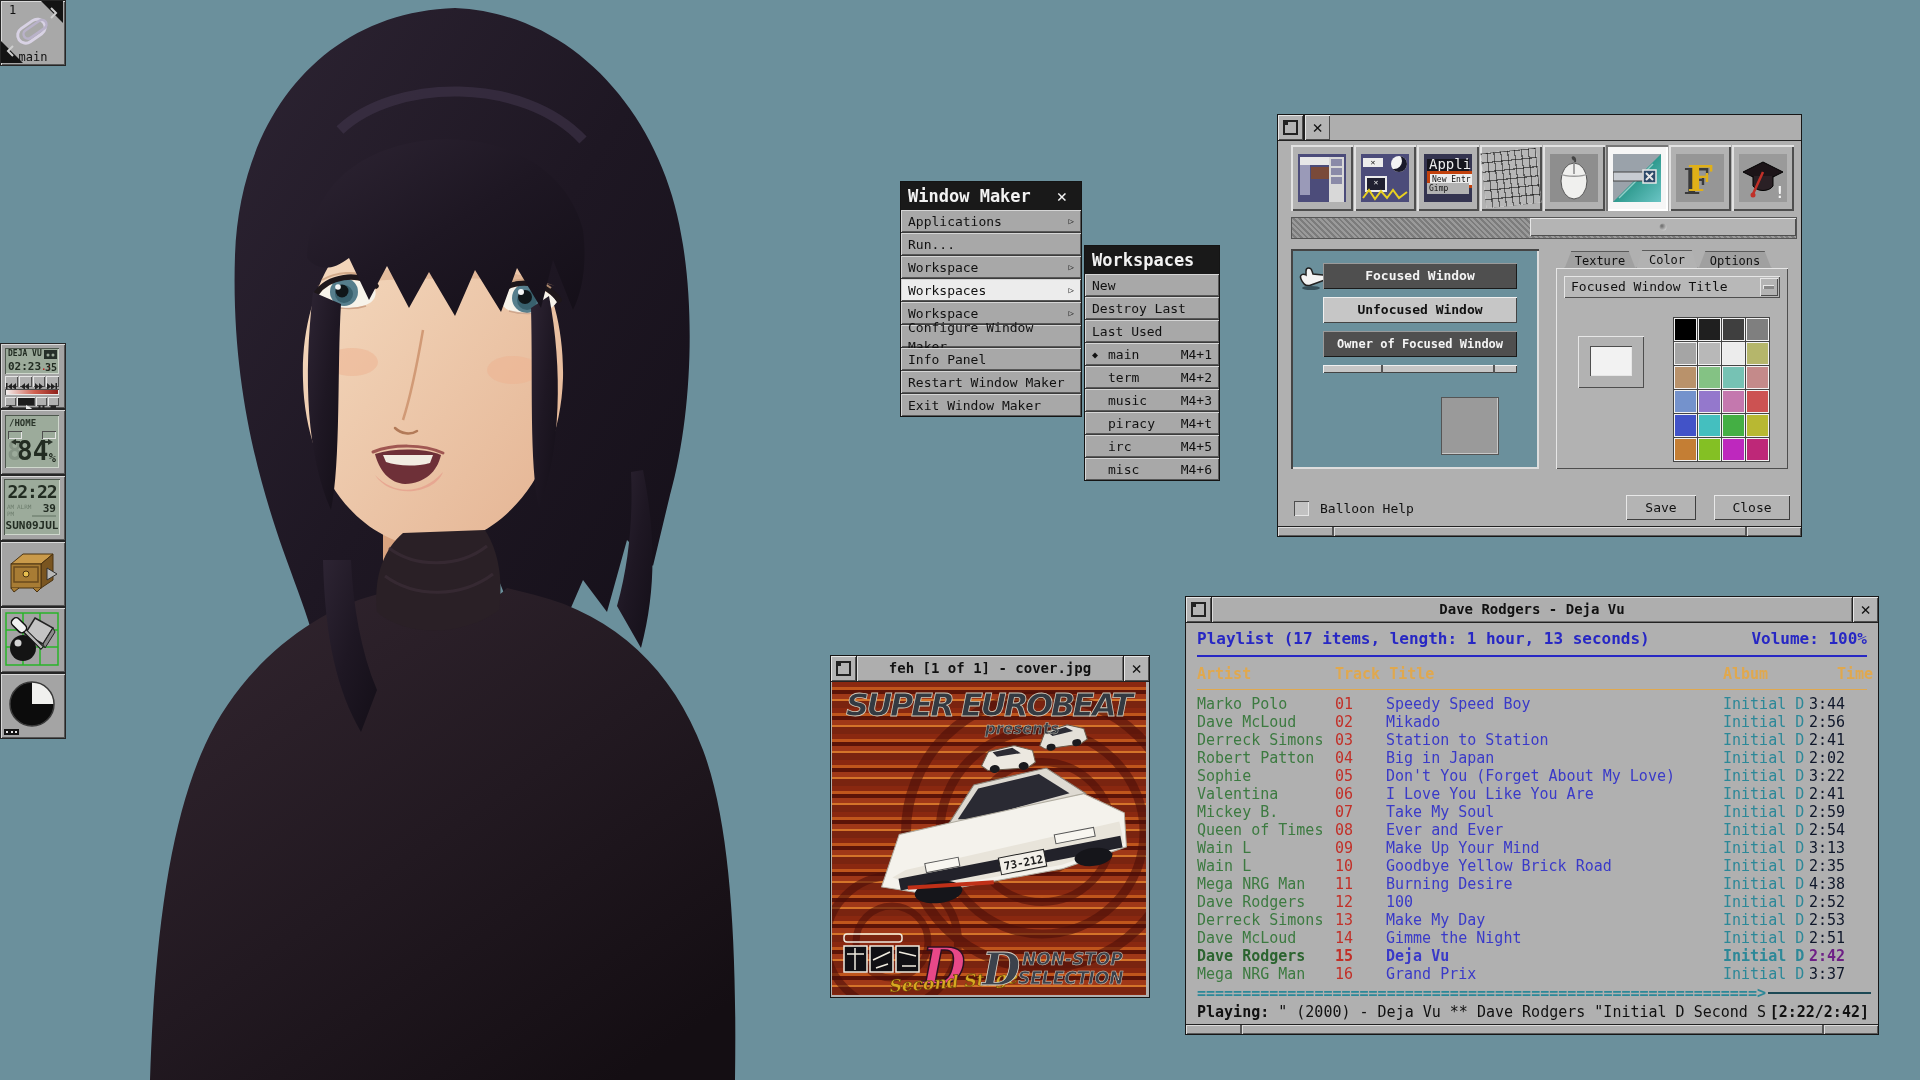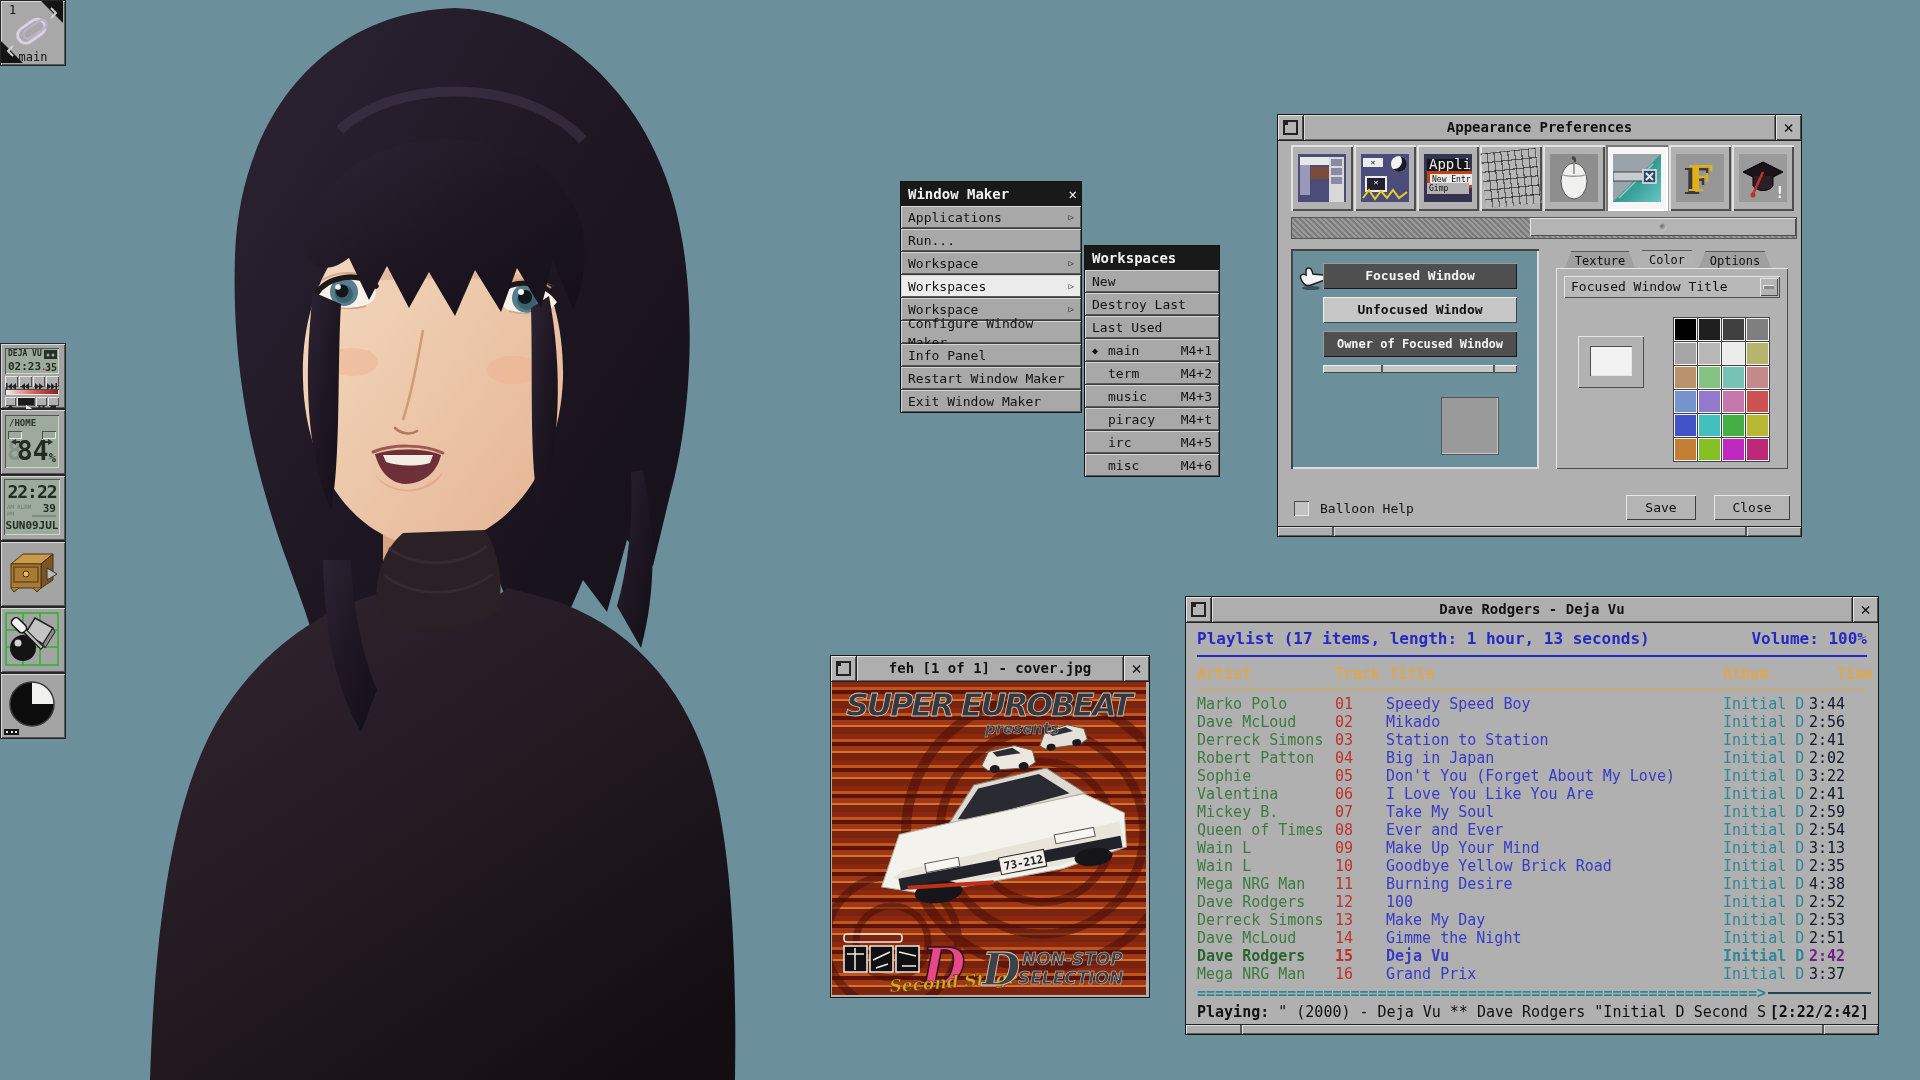--- a/index.html
+++ b/index.html
@@ -21,21 +21,21 @@
   .tbtitle{flex:1;text-align:center;font-weight:bold;font-size:14px;line-height:24px;color:#111;
            box-shadow:inset 1px 1px 0 #dcdcdc, inset -1px -1px 0 #6a6a6a;}
   .xglyph{font-weight:bold;font-size:17px;color:#111;line-height:1;}
   .minglyph{width:11px;height:11px;border:2px solid #222;position:relative;}
   .minglyph::after{content:"";position:absolute;left:-1px;top:-1px;width:4px;height:4px;background:#222;}
   .resizebar{position:absolute;left:0;right:0;bottom:0;height:9px;background:#aeaeae;border-top:1px solid #222;
              box-shadow:inset 1px 1px 0 #dcdcdc, inset -1px -1px 0 #5a5a5a;}
   .resizebar i{position:absolute;top:0;bottom:0;width:2px;background:#555;box-shadow:1px 0 0 #ddd;}
   
   .menu{position:absolute;border:1px solid #141414;background:#a6a6a6;z-index:60;}
-  .mtitle{background:#191919;color:#f2f2f2;font-weight:bold;font-size:14px;padding:4px 2px 4px 7px;display:flex;}
+  .mtitle{background:#191919;color:#f2f2f2;font-weight:bold;font-size:17px;padding:4px 12px 4px 7px;display:flex;}
   .mtitle .mt-text{flex:1;}
   .mtitle .mt-x{font-weight:bold;color:#f2f2f2;padding:0 2px;}
   .mitem{position:relative;background:#a8a8a8;color:#111;font-size:13px;height:21px;line-height:19px;
          padding:1px 7px 0 7px;border-bottom:1px solid #3c3c3c;
          box-shadow:inset 1px 1px 0 #d6d6d6, inset -1px -1px 0 #585858;display:flex;align-items:center;}
   .mitem:last-child{border-bottom:none;}
   .mitem .lbl{flex:1;}
   .mitem .arrow{font-size:9px;color:#222;}
   .mitem .sc{font-size:13px;color:#111;}
   .mitem.hl{background:#ececec;}
@@ -401,21 +401,20 @@
         <span class="sc">M4+6</span>
       </div>
     </div>
 </div>
 
 <div class="win" style="left:1277px;top:114px;width:523px;height:421px;z-index:30;">
   <div class="tb">
     <div class="tbtn">
         <span class="minglyph"></span>
       </div>
-    <div class="tbtitle">Appearance Preferences</div>
     <div class="tbtn right">
         <span class="xglyph">✕</span>
       </div>
   </div>
 
   <div style="position:absolute;left:13px;top:30px;width:504px;height:66px;">
     <div class="icotile" style="left:0;">
       <div class="ico" style="background:#4c4c7a;">
         <div style="position:absolute;left:2px;top:3px;width:32px;height:8px;background:#e8e8e8;"></div>
         <div style="position:absolute;left:2px;top:11px;width:10px;height:30px;background:#9a9ab8;"></div>

